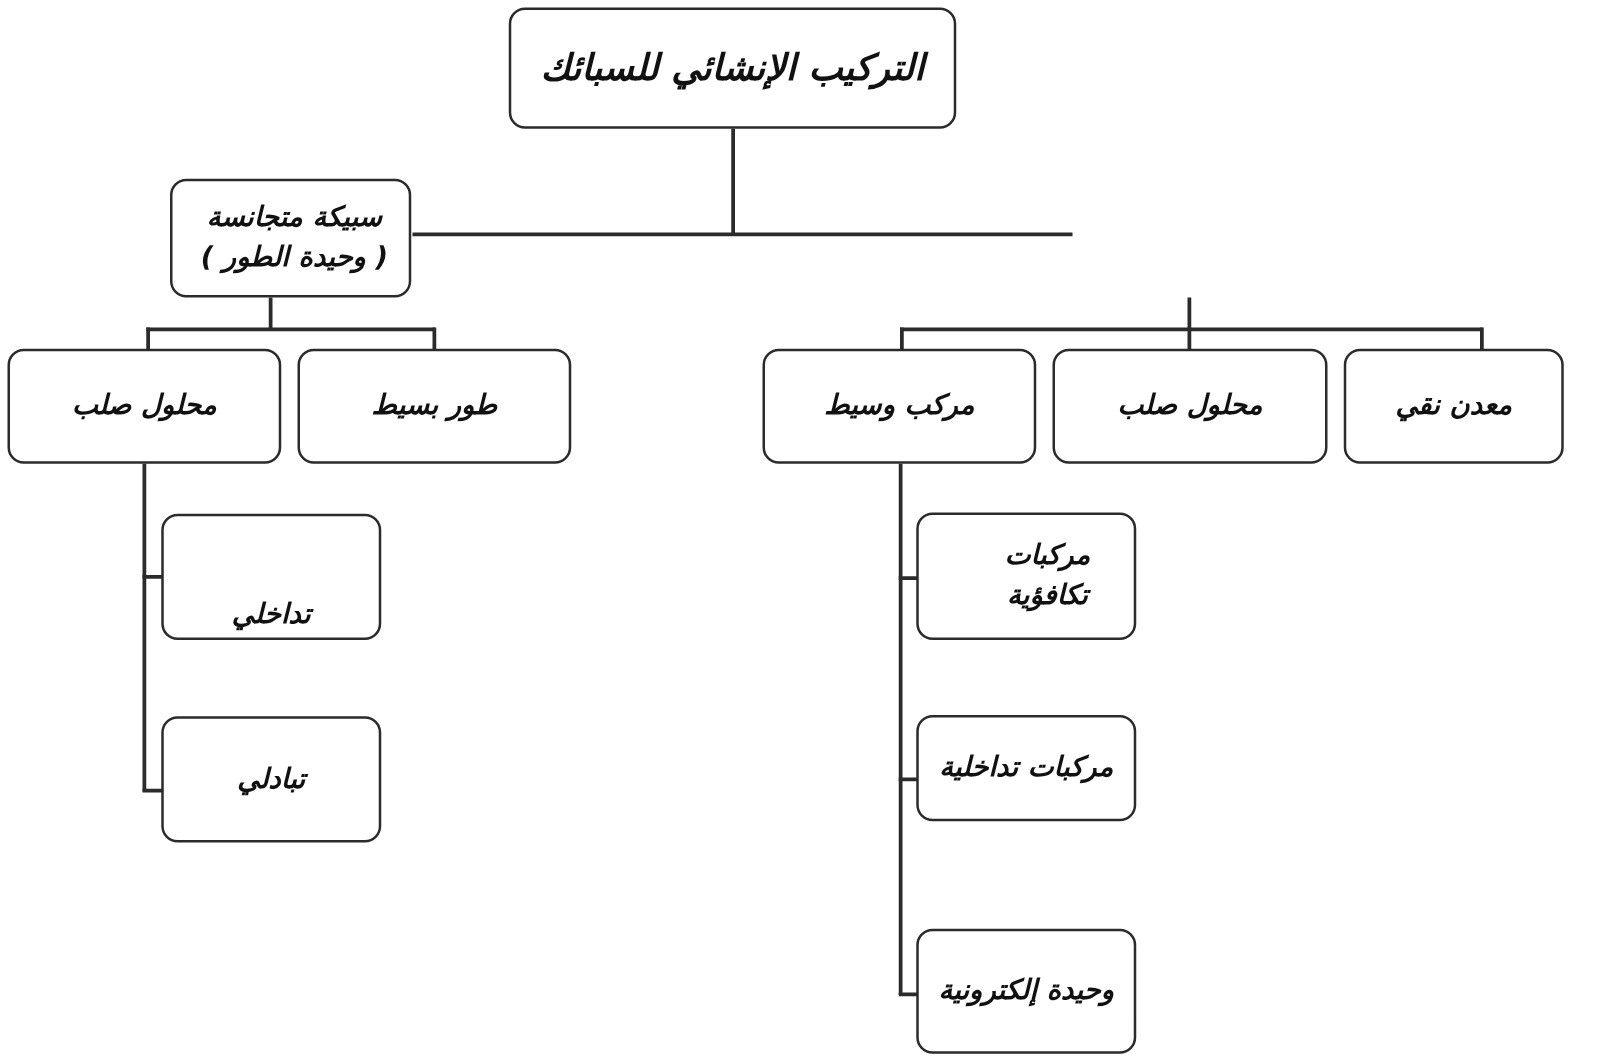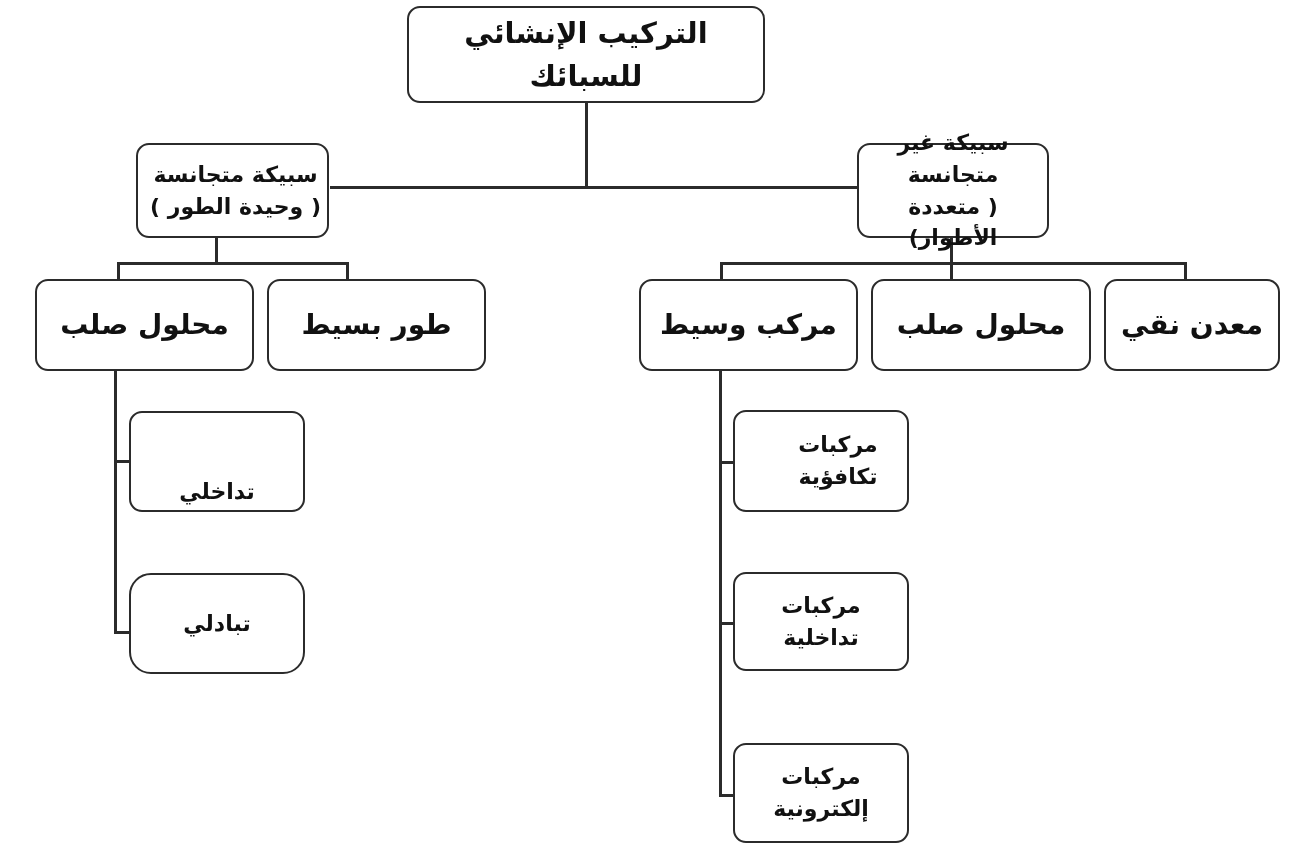--- a/index.html
+++ b/index.html
@@ -24,25 +24,26 @@
     display:flex;
     align-items:center;
     justify-content:center;
     text-align:center;
     line-height:1.45;
     font-weight:700;
     color:#111111;
     z-index:3;
     padding:2px 6px;
     white-space:pre-line;
+    font-style:italic;
   }
   .node .txt{display:block;width:100%;}
   .n-root{font-size:29px;}
   .n-l2{font-size:22px;}
-  .n-l3{font-size:28px;margin-left:29px;}
+  .n-l3{font-size:22px;}
   .n-leaf{font-size:22px;}
   .line{
     position:absolute;
     background:#2b2b2b;
     z-index:1;
   }
   .v{width:2.5px;}
   .h{height:2.5px;}
 </style>
 </head>
@@ -76,24 +77,20 @@
 
   <div class="node n-root" style="left:407px;top:6px;width:358px;height:97px;">
     <span class="txt">التركيب الإنشائي للسبائك</span>
   </div>
 
   <div class="node n-l2" style="left:136px;top:143px;width:193px;height:95px;padding-left:12px;">
     <span class="txt">سبيكة متجانسة
 ( وحيدة الطور )</span>
   </div>
 
-  <div class="node n-l2" style="left:857px;top:143px;width:192px;height:95px;">
-    <span class="txt">سبيكة غير متجانسة
-( متعددة الأطوار)</span>
-  </div>
 
   <div class="node n-l3" style="left:6px;top:279px;width:219px;height:92px;">
     <span class="txt">محلول صلب</span>
   </div>
 
   <div class="node n-l3" style="left:610px;top:279px;width:219px;height:92px;">
     <span class="txt">مركب وسيط</span>
   </div>
 
   <div class="node n-l3" style="left:238px;top:279px;width:219px;height:92px;">
@@ -105,29 +102,29 @@
   </div>
 
   <div class="node n-l3" style="left:1075px;top:279px;width:176px;height:92px;">
     <span class="txt">معدن نقي</span>
   </div>
 
   <div class="node n-leaf" style="left:129px;top:411px;width:176px;height:101px;align-items:flex-end;">
     <span class="txt">تداخلي</span>
   </div>
 
-  <div class="node n-leaf" style="left:129px;top:573px;width:176px;height:101px;border-radius:22px;">
+  <div class="node n-leaf" style="left:129px;top:573px;width:176px;height:101px;">
     <span class="txt">تبادلي</span>
   </div>
 
   <div class="node n-leaf" style="left:733px;top:410px;width:176px;height:102px;padding-left:40px;">
     <span class="txt">مركبات تكافؤية</span>
   </div>
 
-  <div class="node n-leaf" style="left:733px;top:572px;width:176px;height:99px;">
+  <div class="node n-leaf" style="left:733px;top:572px;width:176px;height:85px;">
     <span class="txt">مركبات تداخلية</span>
   </div>
 
   <div class="node n-leaf" style="left:733px;top:743px;width:176px;height:100px;">
-    <span class="txt">مركبات إلكترونية</span>
+    <span class="txt">وحيدة إلكترونية</span>
   </div>
 
 </div>
 
 </body></html>

